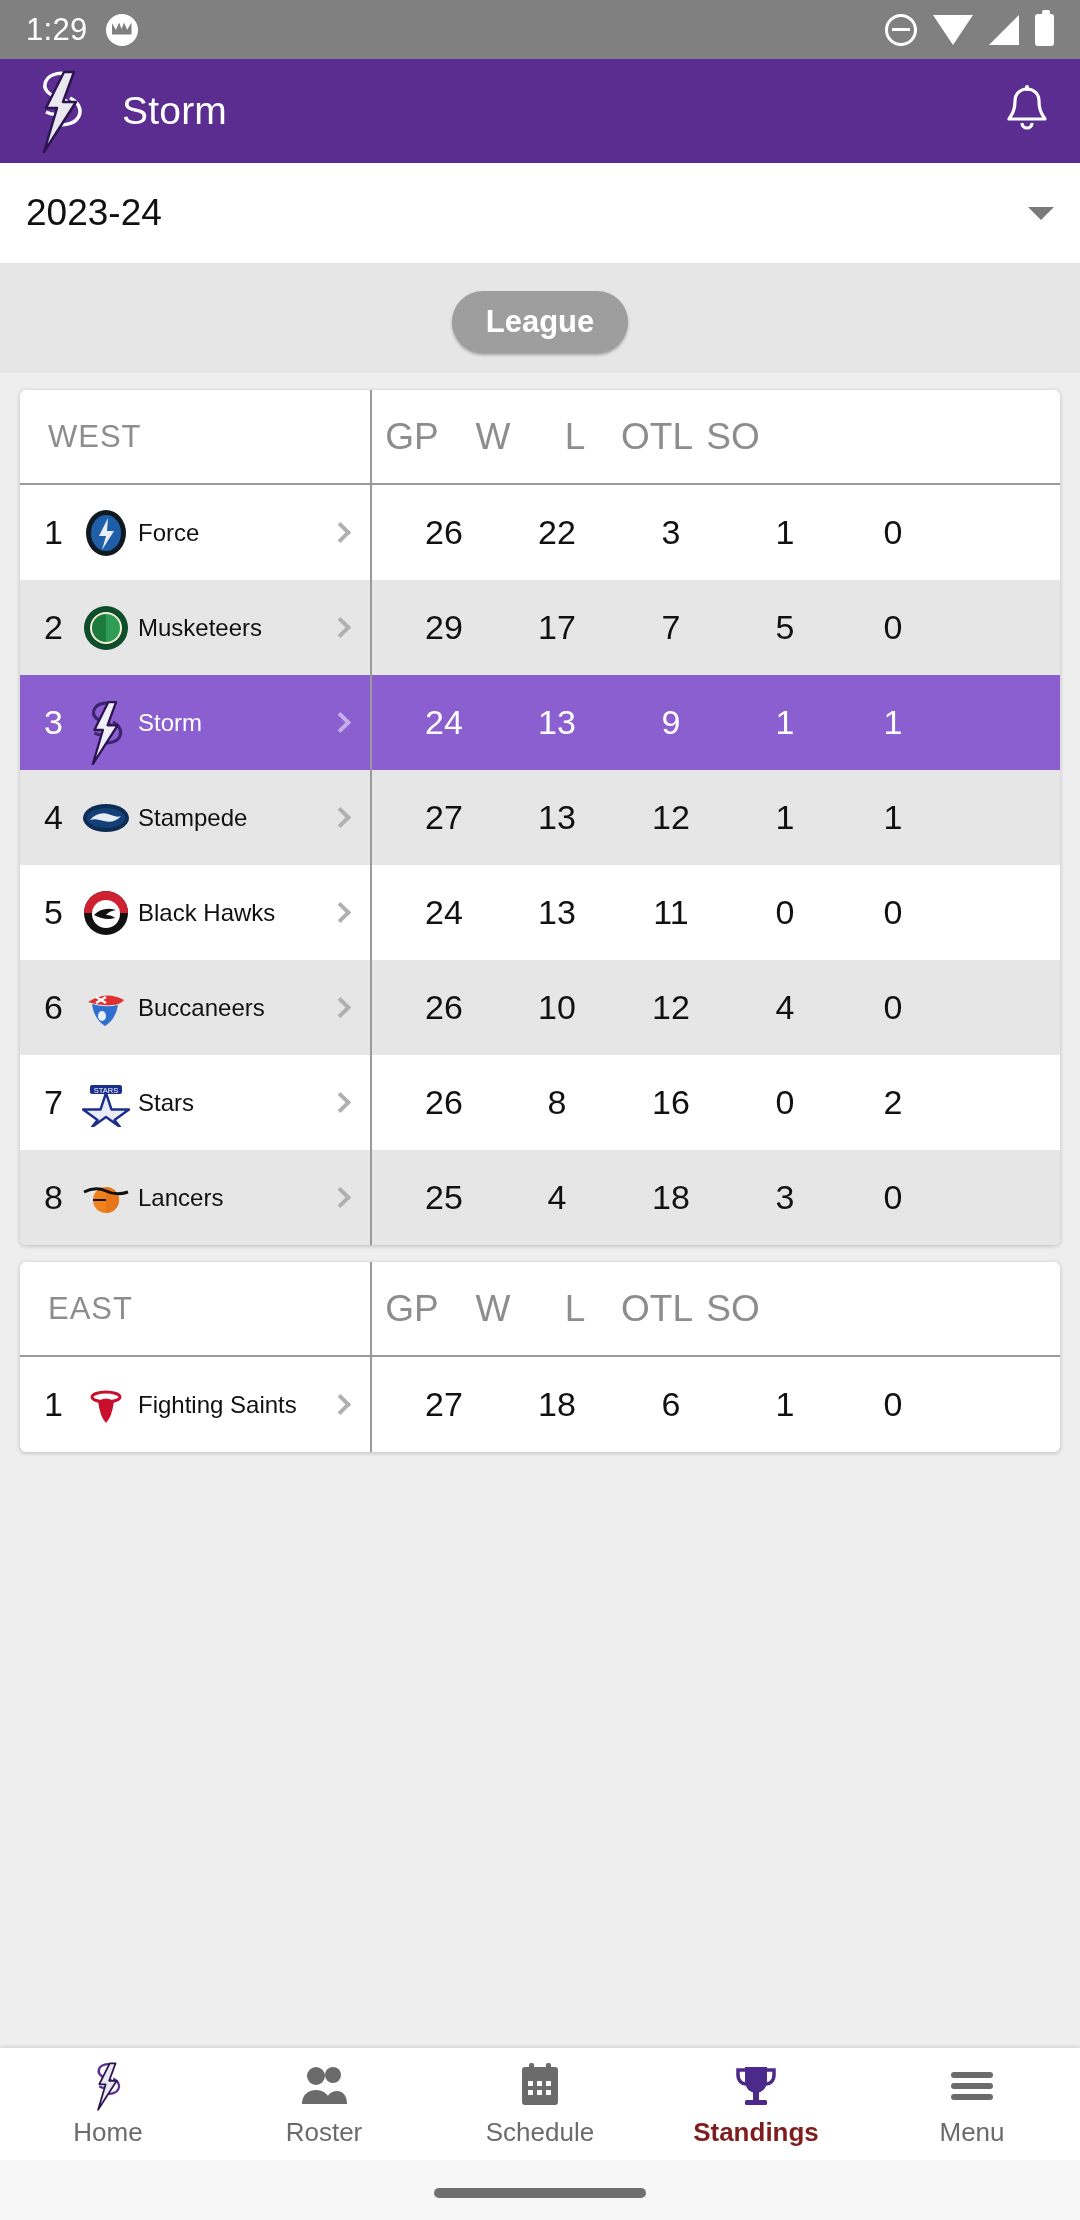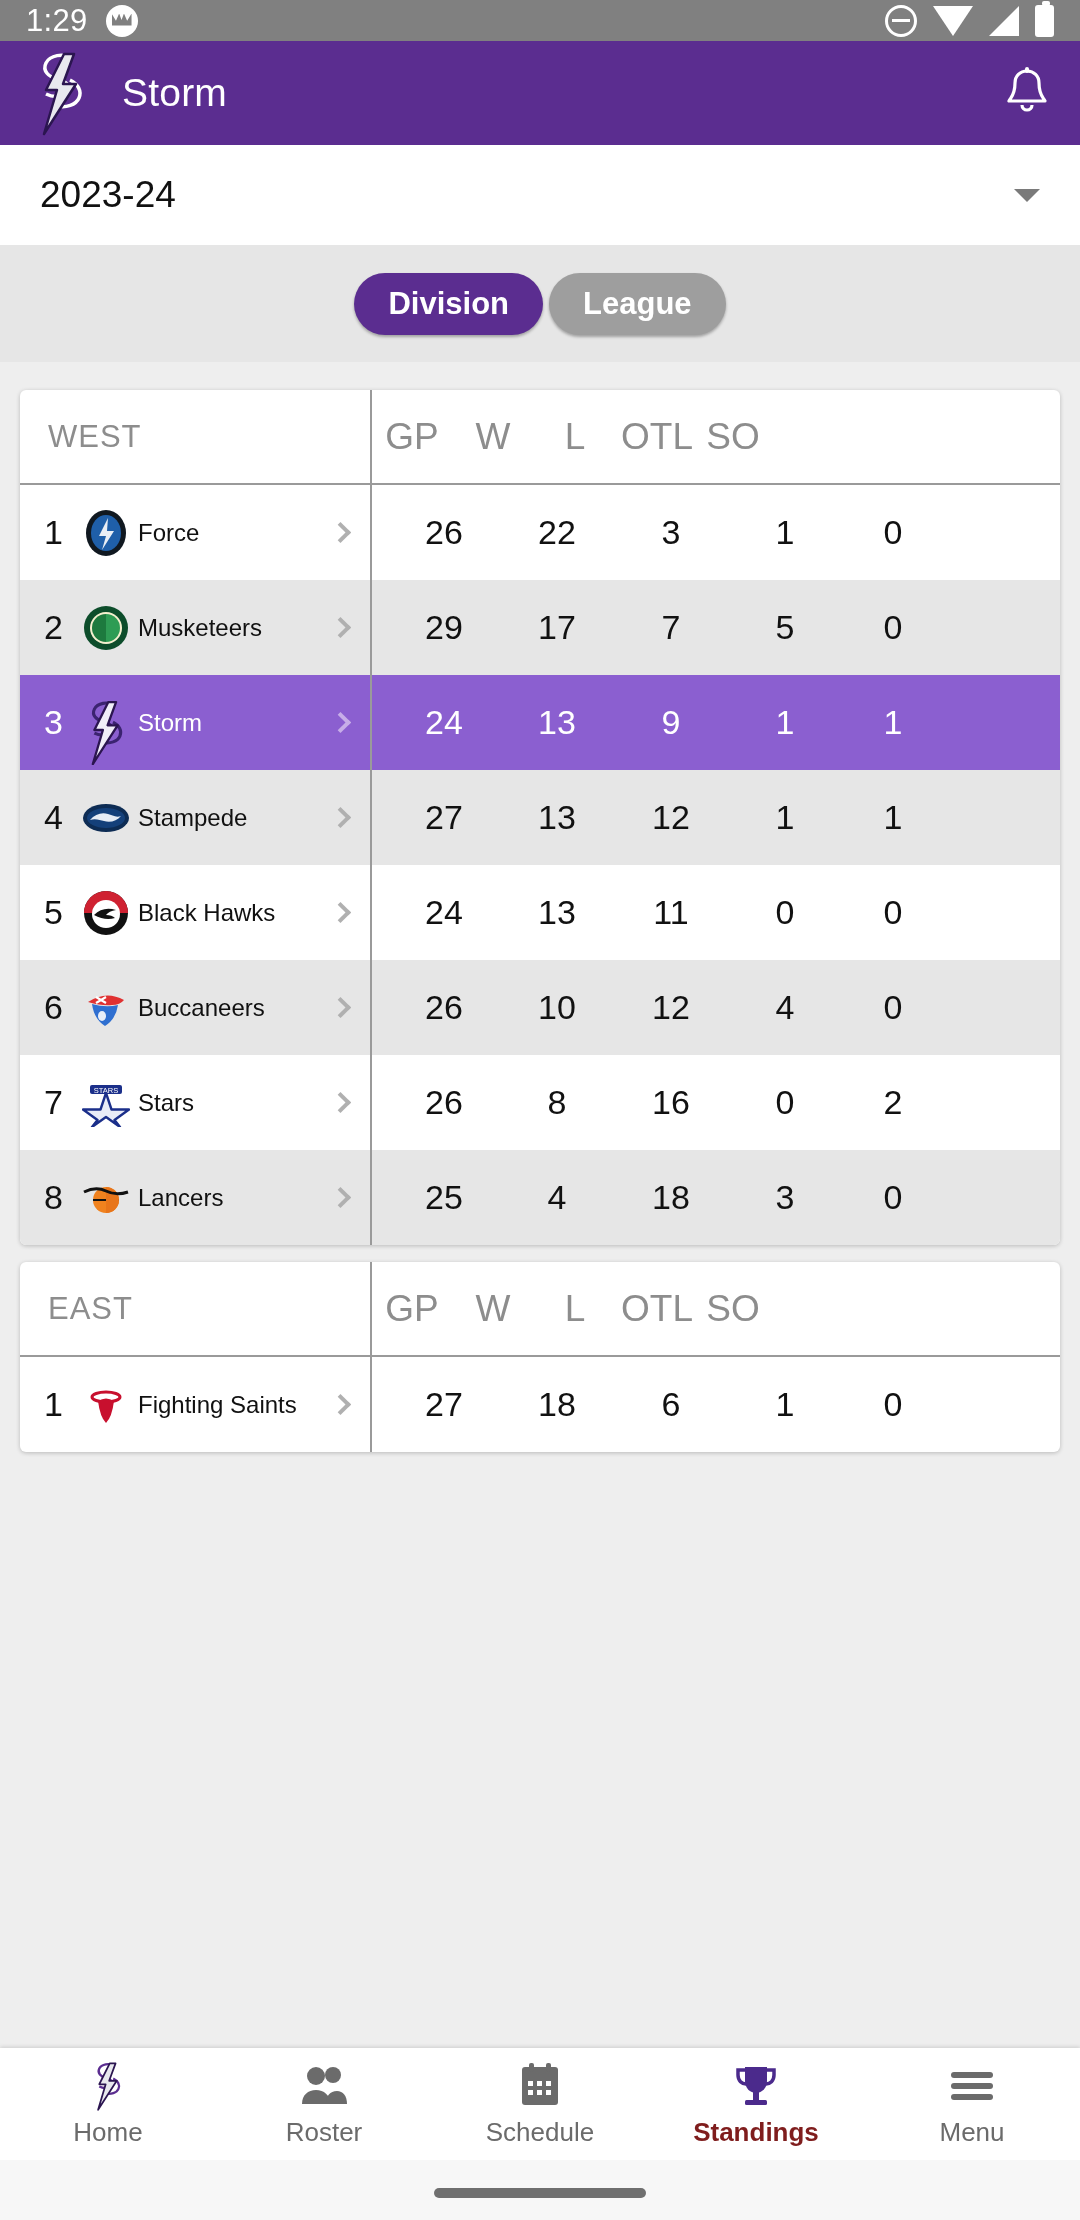--- a/index.html
+++ b/index.html
@@ -5,21 +5,21 @@
   * { margin:0; padding:0; box-sizing:border-box; }
   html, body {
     width:1080px; height:2220px;
     font-family:"Liberation Sans", sans-serif;
     background:#ffffff; overflow:hidden;
   }
   #app { position:relative; width:1080px; height:2220px; background:#eeeeee; }
 
   
   .statusbar {
-    height:41px; background:#808080; display:flex; align-items:center;
+    height:59px; background:#808080; display:flex; align-items:center;
     padding:0 26px; color:#ffffff; font-size:30px;
   }
   .sb-time { font-size:31px; letter-spacing:.3px; }
   .sb-appicon {
     margin-left:18px; width:32px; height:32px; border-radius:50%;
     background:#ffffff; position:relative;
   }
   .sb-appicon::before{
     content:""; position:absolute; left:6px; top:9px; width:20px; height:12px;
     background:#808080;
@@ -41,21 +41,21 @@
   .brand-logo { width:62px; height:86px; position:relative; flex:none; }
   .bell { margin-left:auto; width:46px; height:52px; position:relative; }
 
   .appbar-title {
     color:#ffffff; font-size:39px; margin-left:30px; letter-spacing:.2px;
   }
 
   
   .season {
     height:100px; background:#ffffff; display:flex; align-items:center;
-    padding:0 40px;
+    padding:0 26px;
   }
   .season-value { font-size:37px; color:#111111; }
   .season-caret {
     margin-left:auto; width:0;height:0;
     border-left:13px solid transparent; border-right:13px solid transparent;
     border-top:13px solid #7a7a7a;
   }
 
   
   .segwrap {
@@ -163,21 +163,20 @@
       </svg>
     </span>
   </div>
 
   <div class="season">
     <span class="season-value">2023-24</span>
     <span class="season-caret"></span>
   </div>
 
   <div class="segwrap">
-    <button class="seg active">Division</button>
     <button class="seg inactive">League</button>
   </div>
 
   <div class="body">
     <div id="tables">
         <div class="card">
           <div class="thead">
             <div class="th-name">WEST</div>
             <div class="th-stats">
               <span class="th-cell" style="width:80px">GP</span>

